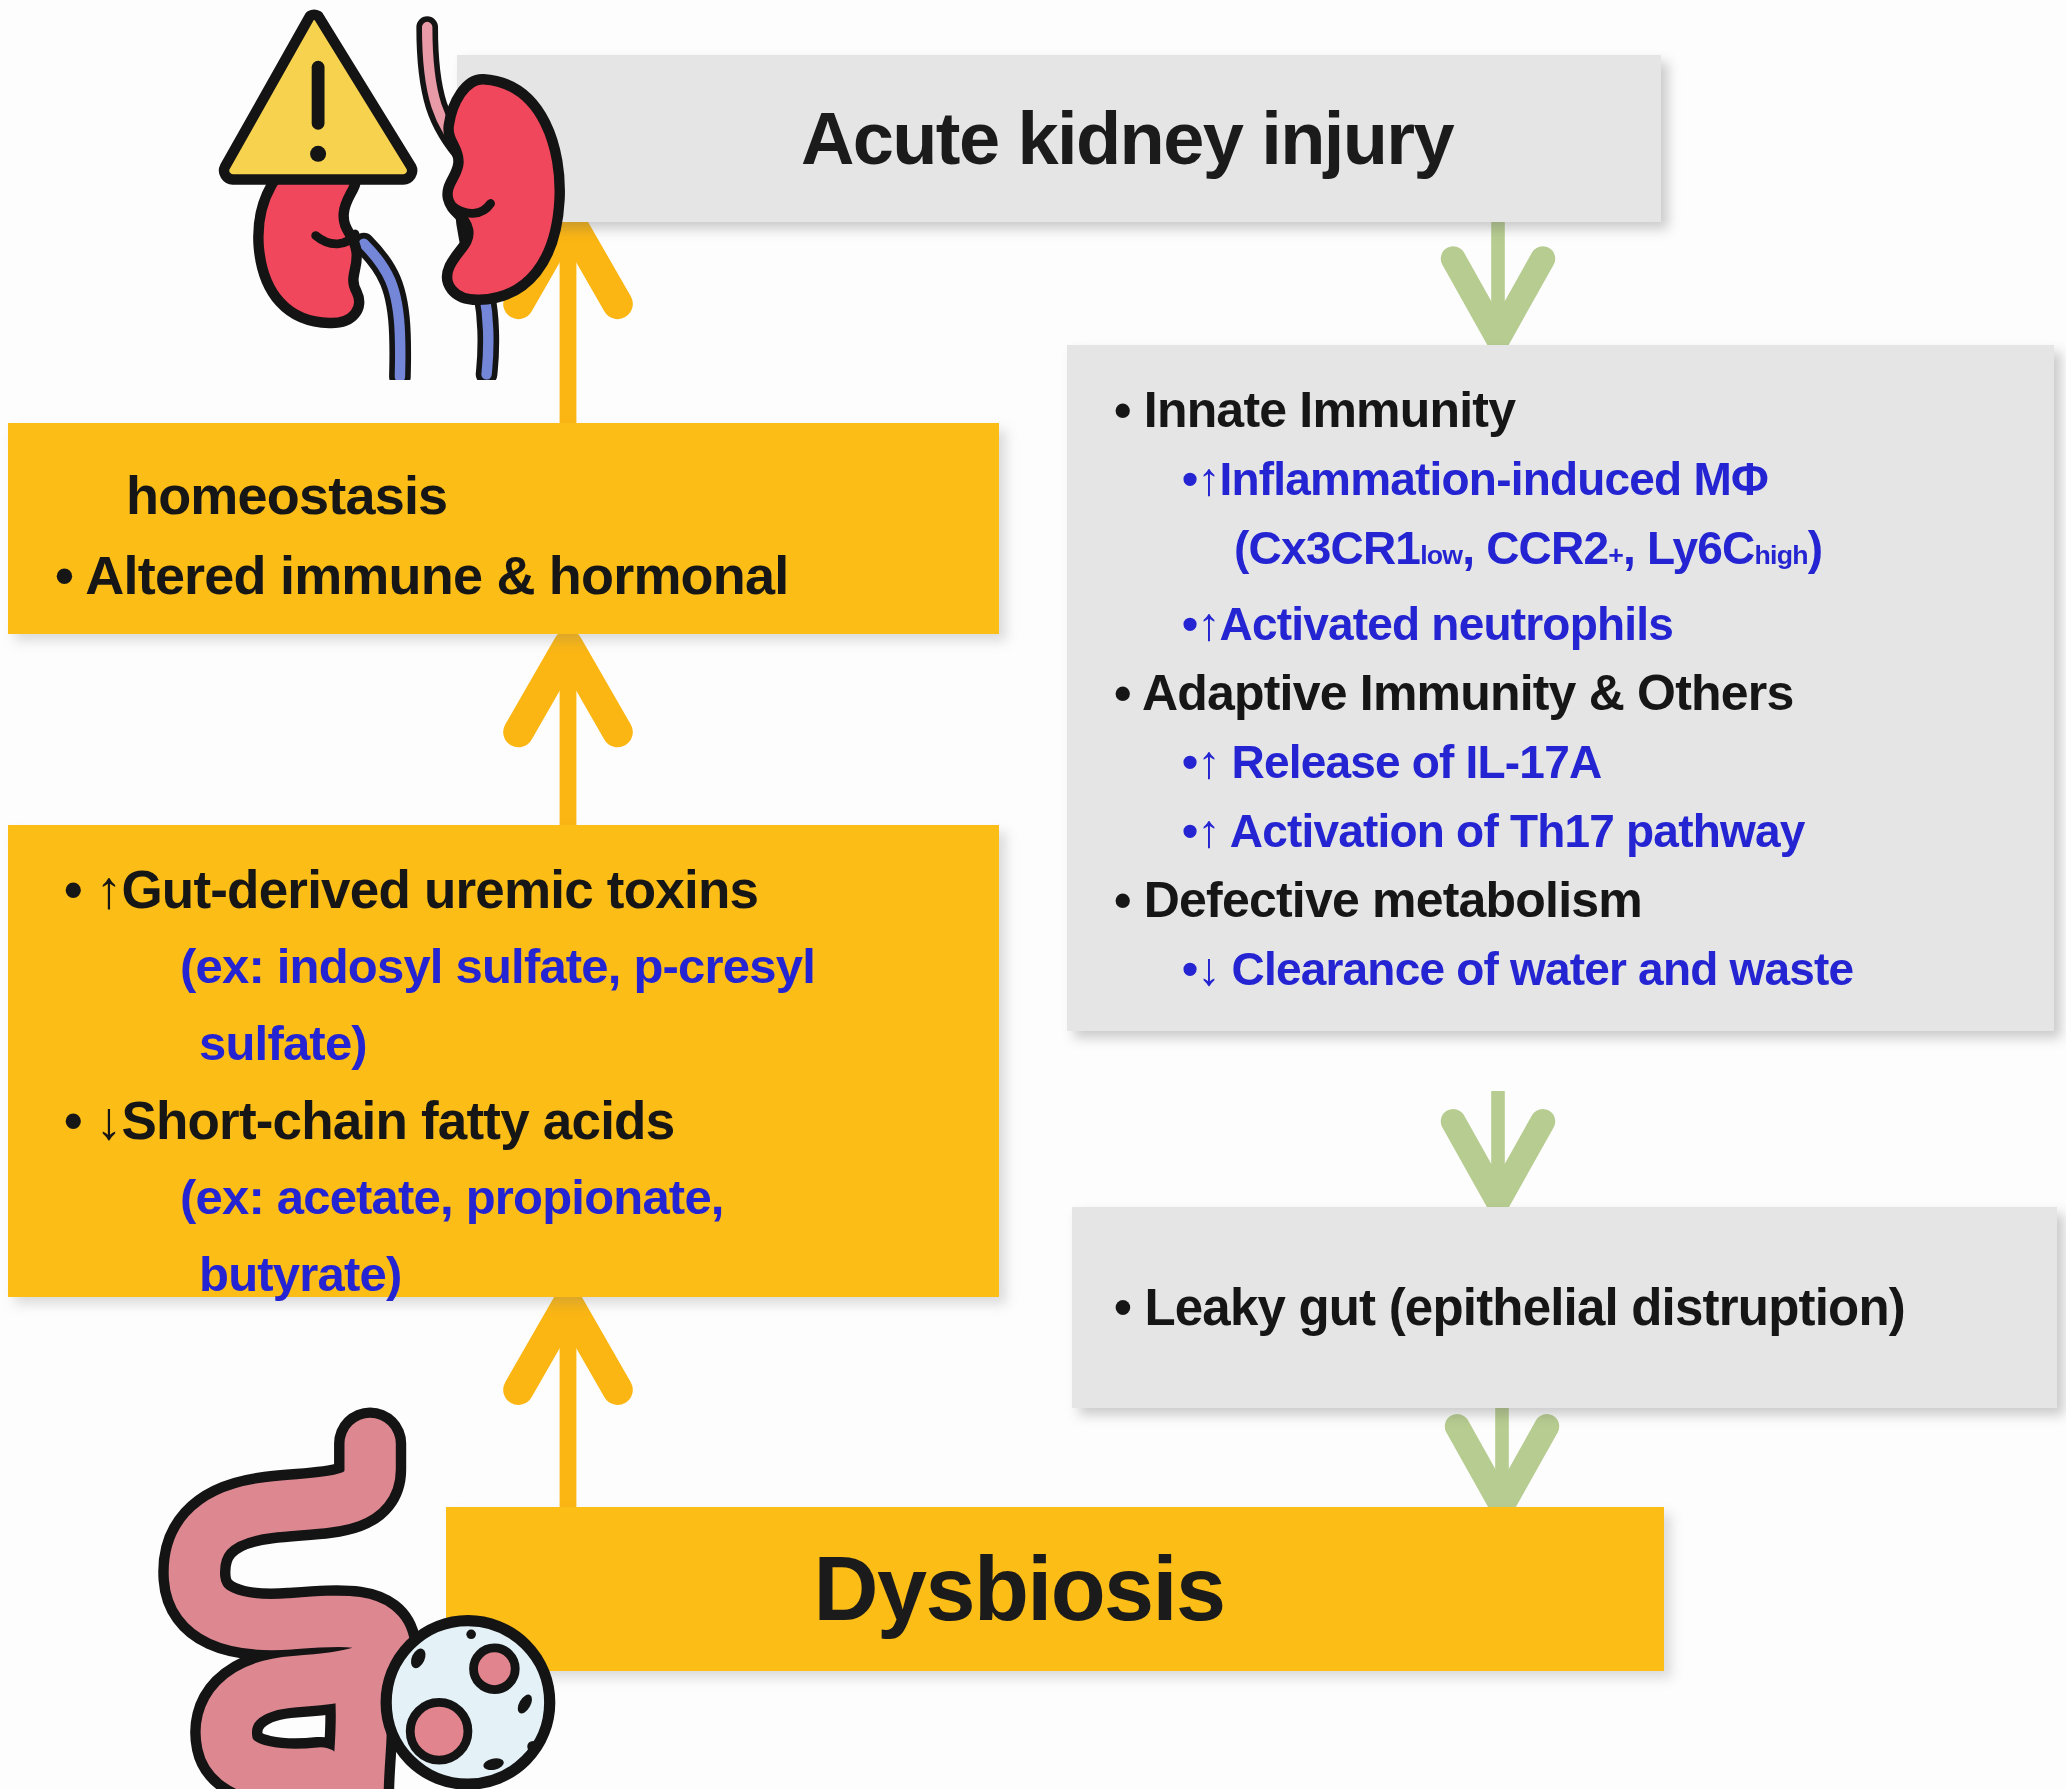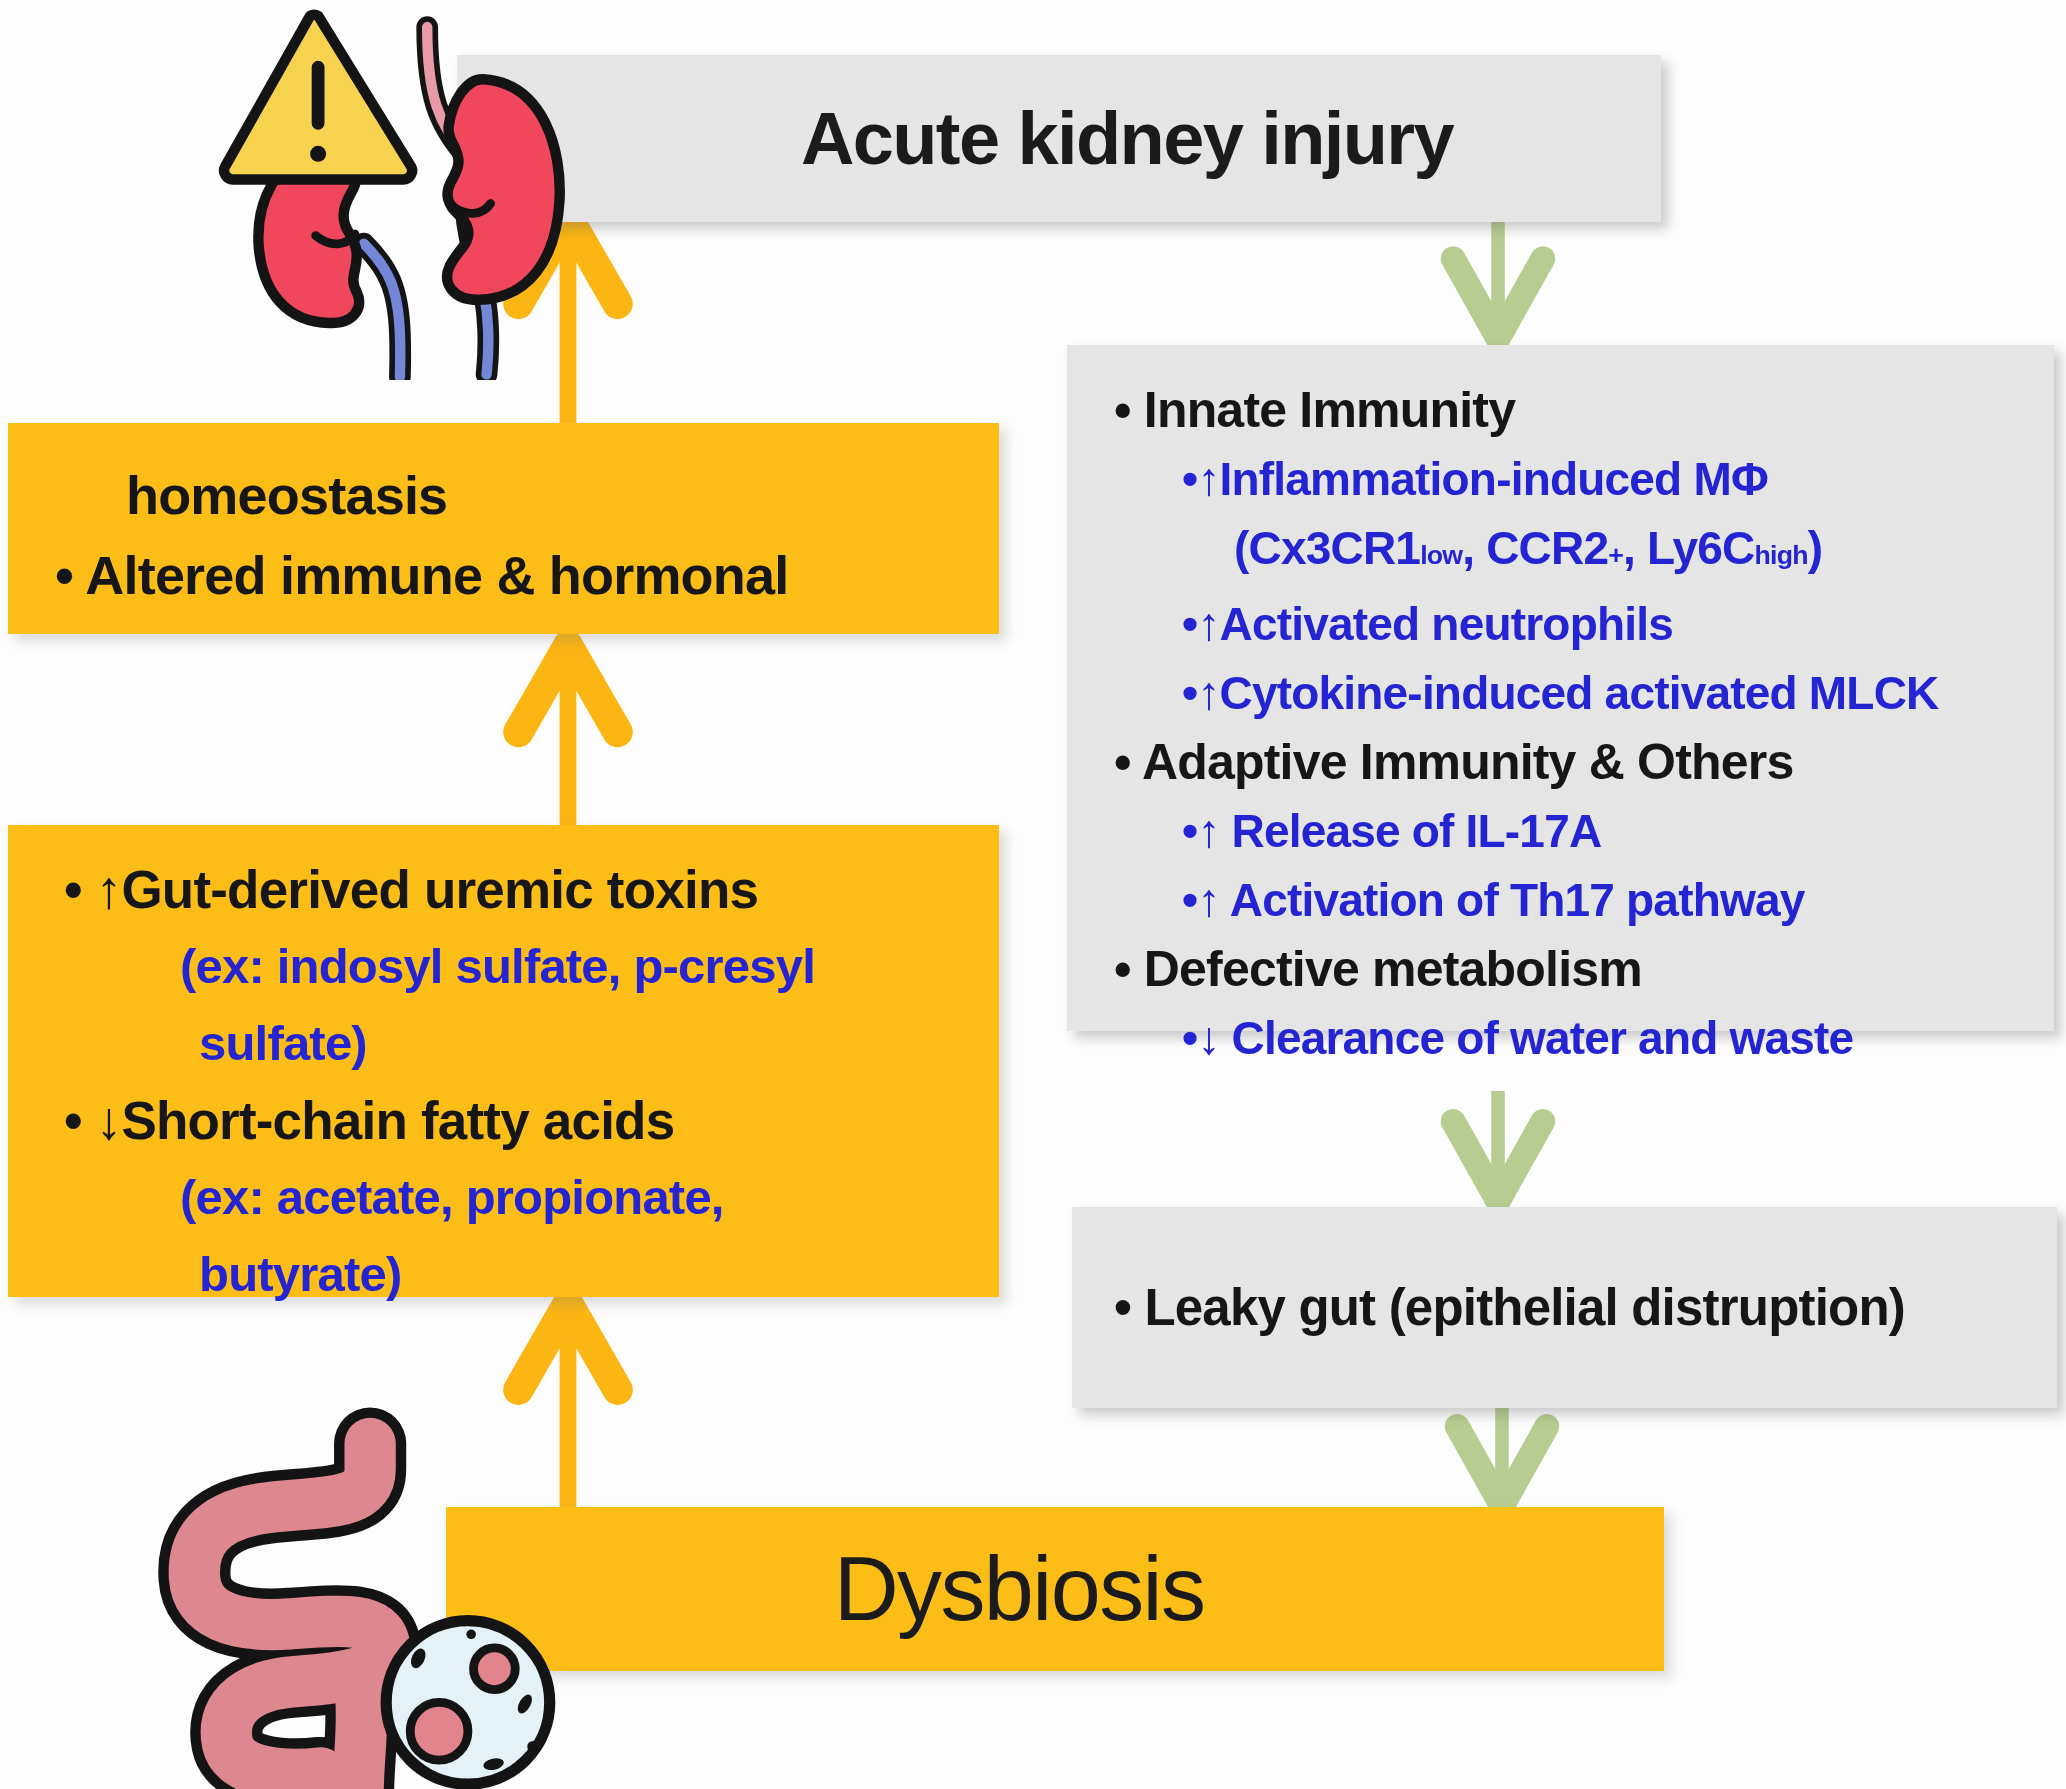--- a/index.html
+++ b/index.html
@@ -59,21 +59,21 @@
     display:flex;align-items:center;
     box-sizing:border-box;padding-left:42px;
   }
   #leaky-box span{font-size:51px;font-weight:700;color:#161616;letter-spacing:-0.8px;white-space:nowrap;}
   
   #dysbiosis-banner{
     left:446px;top:1507px;width:1218px;height:164px;
     display:flex;align-items:center;justify-content:center;
     box-sizing:border-box;padding-right:72px;
   }
-  #dysbiosis-banner span{font-size:90px;font-weight:400;color:#1b1b1b;letter-spacing:-1.6px;}
+  #dysbiosis-banner span{font-size:90px;font-weight:700;color:#1b1b1b;letter-spacing:-1.6px;}
   
   svg.arrow{z-index:2;}
   svg.icon{z-index:6;}
 </style>
 </head>
 <body>
 
 <div id="canvas">
 
   <svg class="abs arrow" style="left:492px;top:201px" width="152" height="241" viewBox="0 0 190 300">
@@ -108,21 +108,20 @@
 
   <div class="abs green-box" id="title-banner">
     <span>Acute kidney injury</span>
   </div>
 
   <div class="abs green-box" id="immunity-box">
     <div class="iline ihead">• Innate Immunity</div>
     <div class="iline iblue">•↑Inflammation-induced MΦ</div>
     <div class="iline irecep"><span>(Cx3CR1</span><span class="sub">low</span><span>, CCR2</span><span class="sub">+</span><span>, Ly6C</span><span class="sub">high</span><span>)</span></div>
     <div class="iline iblue">•↑Activated neutrophils</div>
-    <div class="iline iblue">•↑Cytokine-induced activated MLCK</div>
     <div class="iline ihead">• Adaptive Immunity &amp; Others</div>
     <div class="iline iblue">•↑ Release of IL-17A</div>
     <div class="iline iblue">•↑ Activation of Th17 pathway</div>
     <div class="iline ihead">• Defective metabolism</div>
     <div class="iline iblue">•↓ Clearance of water and waste</div>
   </div>
 
   <div class="abs orange-box" id="altered-box">
     <div class="aline aline2">homeostasis</div>
     <div class="aline">• Altered immune &amp; hormonal</div>

